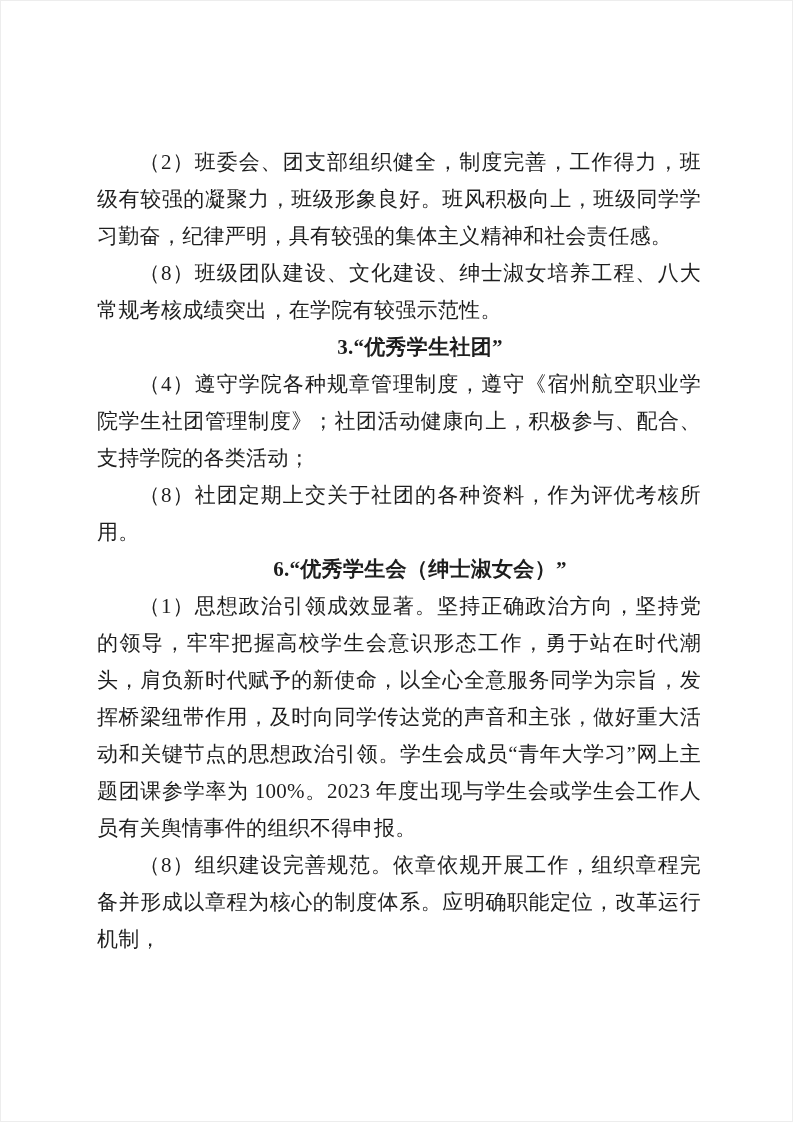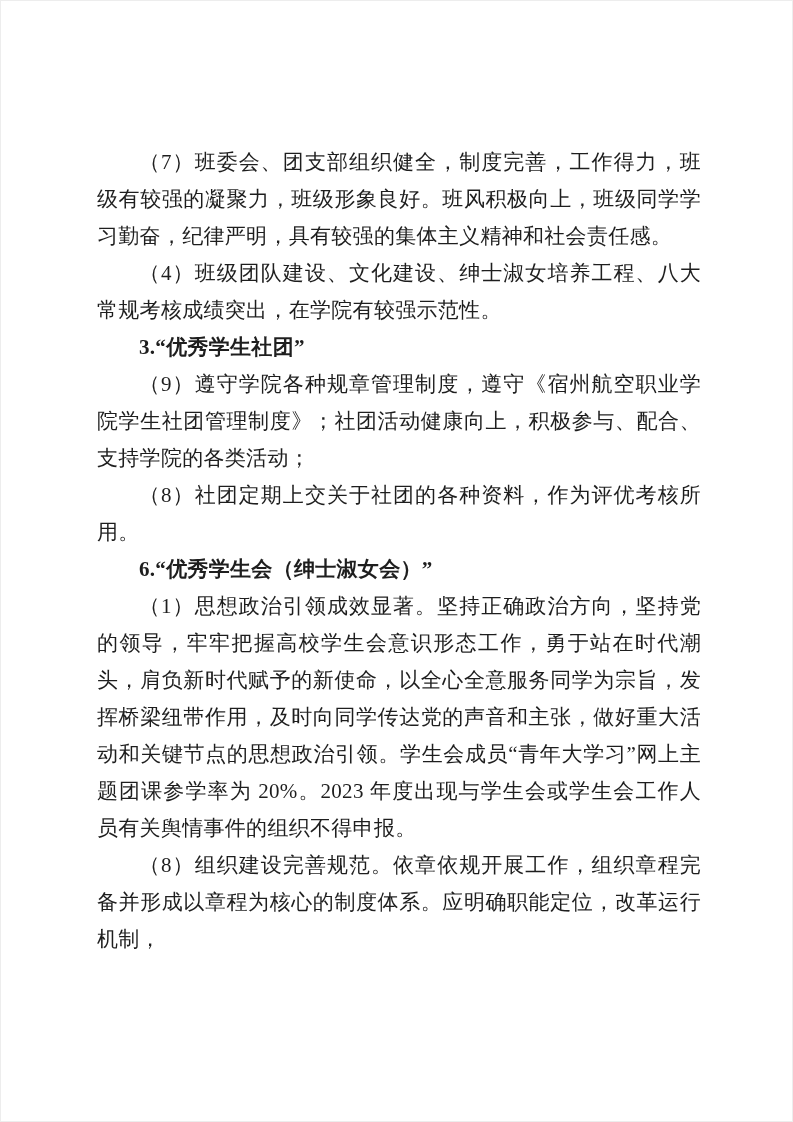--- a/index.html
+++ b/index.html
@@ -29,31 +29,31 @@
     letter-spacing: 0.3px;
   }
   .content p {
     margin: 0;
     padding: 0;
     text-indent: 2em;
     word-break: break-all;
   }
   .content p.heading {
     font-weight: bold;
-    text-align: left;
+    text-align: center;
   }
 </style>
 </head>
 <body>
 
 <div class="page">
   <div class="content">
 
-  <p class="para">（7）班委会、团支部组织健全，制度完善，工作得力，班级有较强的凝聚力，班级形象良好。班风积极向上，班级同学学习勤奋，纪律严明，具有较强的集体主义精神和社会责任感。</p>
-      <p class="para">（4）班级团队建设、文化建设、绅士淑女培养工程、八大常规考核成绩突出，在学院有较强示范性。</p>
+  <p class="para">（2）班委会、团支部组织健全，制度完善，工作得力，班级有较强的凝聚力，班级形象良好。班风积极向上，班级同学学习勤奋，纪律严明，具有较强的集体主义精神和社会责任感。</p>
+      <p class="para">（8）班级团队建设、文化建设、绅士淑女培养工程、八大常规考核成绩突出，在学院有较强示范性。</p>
       <p class="heading">3.“优秀学生社团”</p>
-      <p class="para">（9）遵守学院各种规章管理制度，遵守《宿州航空职业学院学生社团管理制度》；社团活动健康向上，积极参与、配合、支持学院的各类活动；</p>
+      <p class="para">（4）遵守学院各种规章管理制度，遵守《宿州航空职业学院学生社团管理制度》；社团活动健康向上，积极参与、配合、支持学院的各类活动；</p>
       <p class="para">（8）社团定期上交关于社团的各种资料，作为评优考核所用。</p>
       <p class="heading">6.“优秀学生会（绅士淑女会）”</p>
-      <p class="para">（1）思想政治引领成效显著。坚持正确政治方向，坚持党的领导，牢牢把握高校学生会意识形态工作，勇于站在时代潮头，肩负新时代赋予的新使命，以全心全意服务同学为宗旨，发挥桥梁纽带作用，及时向同学传达党的声音和主张，做好重大活动和关键节点的思想政治引领。学生会成员“青年大学习”网上主题团课参学率为 20%。2023 年度出现与学生会或学生会工作人员有关舆情事件的组织不得申报。</p>
+      <p class="para">（1）思想政治引领成效显著。坚持正确政治方向，坚持党的领导，牢牢把握高校学生会意识形态工作，勇于站在时代潮头，肩负新时代赋予的新使命，以全心全意服务同学为宗旨，发挥桥梁纽带作用，及时向同学传达党的声音和主张，做好重大活动和关键节点的思想政治引领。学生会成员“青年大学习”网上主题团课参学率为 100%。2023 年度出现与学生会或学生会工作人员有关舆情事件的组织不得申报。</p>
       <p class="para">（8）组织建设完善规范。依章依规开展工作，组织章程完备并形成以章程为核心的制度体系。应明确职能定位，改革运行机制，</p>
     </div>
 </div>
 
 </body></html>

